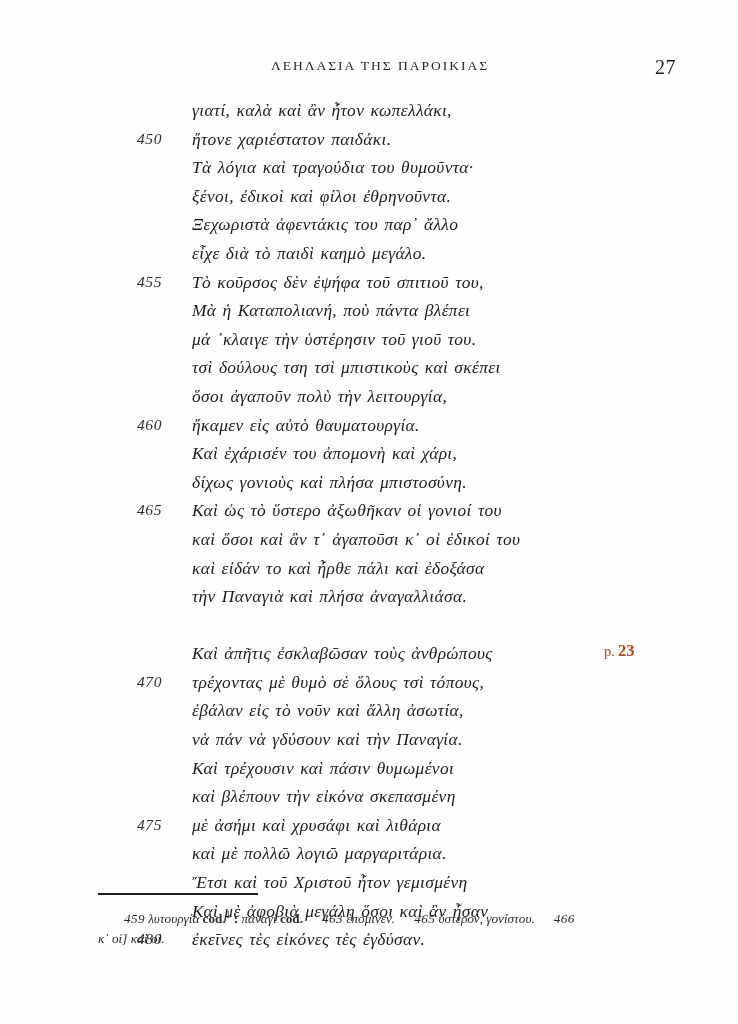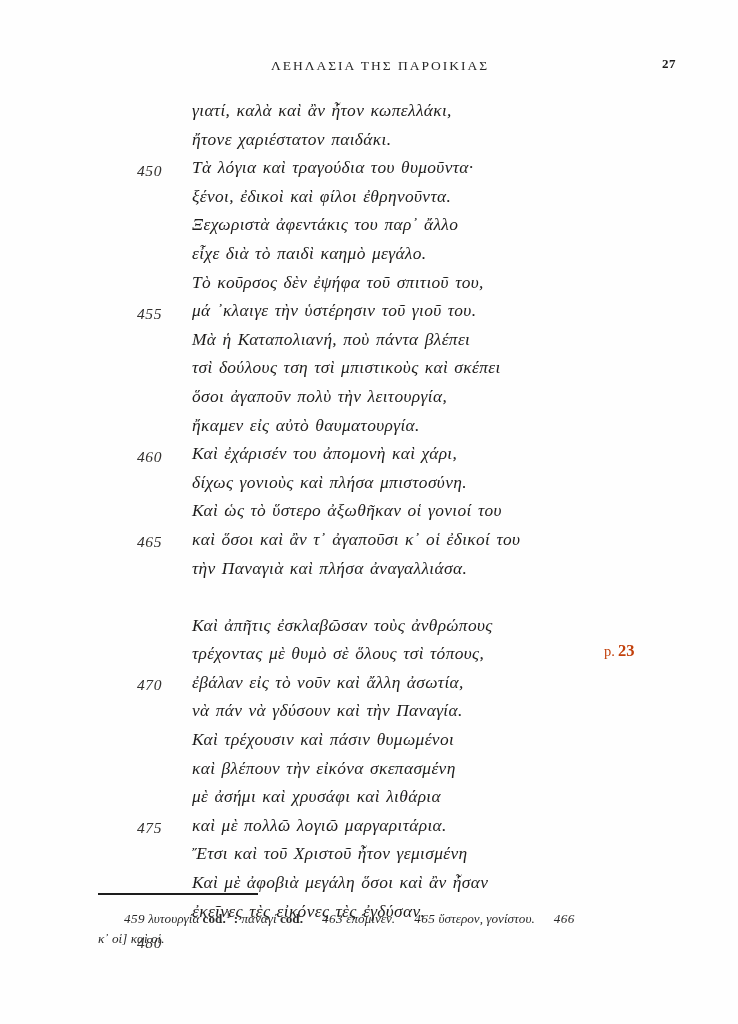--- a/index.html
+++ b/index.html
@@ -42,22 +42,22 @@
     letter-spacing: 2.0px;
     color: #272727;
     white-space: nowrap;
     padding-left: 22px;
     box-sizing: border-box;
   }
   .head-folio {
     position: absolute;
     right: 62px;
     top: -2px;
-    font-size: 13px;
-    font-weight: bold;
+    font-size: 20px;
+    font-weight: normal;
     color: #1c1c1c;
     letter-spacing: 0.5px;
   }
 
   
   .verse-block {
     position: absolute;
     left: 0;
     top: 96px;
     width: 738px;
@@ -78,21 +78,20 @@
   .vnum {
     position: absolute;
     left: 137px;
     top: 0;
     width: 46px;
     text-align: left;
     font-style: italic;
     font-size: 15.5px;
     color: #33312f;
     letter-spacing: 0.6px;
-    margin-top: 32px;
   }
   .vtext {
     position: absolute;
     left: 192px;
     top: 0;
     font-style: italic;
     font-size: 17.4px;
     color: #1d1c1b;
     letter-spacing: 0.35px;
     word-spacing: 1.5px;
@@ -194,25 +193,25 @@
       <div class="verse-line">
         <span class="vnum"></span>
         <span class="vtext">εἶχε διὰ τὸ παιδὶ καημὸ μεγάλο.</span>
       </div>
       <div class="verse-line">
         <span class="vnum">455</span>
         <span class="vtext">Τὸ κοῦρσος δὲν ἐψήφα τοῦ σπιτιοῦ του,</span>
       </div>
       <div class="verse-line">
         <span class="vnum"></span>
+        <span class="vtext">Μὰ ἡ Καταπολιανή, ποὺ πάντα βλέπει</span>
+      </div>
+      <div class="verse-line">
+        <span class="vnum"></span>
         <span class="vtext">μά ᾿κλαιγε τὴν ὑστέρησιν τοῦ γιοῦ του.</span>
-      </div>
-      <div class="verse-line">
-        <span class="vnum"></span>
-        <span class="vtext">Μὰ ἡ Καταπολιανή, ποὺ πάντα βλέπει</span>
       </div>
       <div class="verse-line">
         <span class="vnum"></span>
         <span class="vtext">τσὶ δούλους τση τσὶ μπιστικοὺς καὶ σκέπει</span>
       </div>
       <div class="verse-line">
         <span class="vnum"></span>
         <span class="vtext">ὅσοι ἀγαποῦν πολὺ τὴν λειτουργία,</span>
       </div>
       <div class="verse-line">
@@ -227,20 +226,24 @@
         <span class="vnum"></span>
         <span class="vtext">δίχως γονιοὺς καὶ πλήσα μπιστοσύνη.</span>
       </div>
       <div class="verse-line">
         <span class="vnum">465</span>
         <span class="vtext">Καὶ ὡς τὸ ὕστερο ἀξωθῆκαν οἱ γονιοί του</span>
       </div>
       <div class="verse-line">
         <span class="vnum"></span>
         <span class="vtext">καὶ ὅσοι καὶ ἂν τ᾿ ἀγαποῦσι κ᾿ οἱ ἐδικοί του</span>
+      </div>
+      <div class="verse-line">
+        <span class="vnum"></span>
+        <span class="vtext">καὶ εἰδάν το καὶ ἦρθε πάλι καὶ ἐδοξάσα</span>
       </div>
       <div class="verse-line">
         <span class="vnum"></span>
         <span class="vtext">τὴν Παναγιὰ καὶ πλήσα ἀναγαλλιάσα.</span>
       </div>
       <div class="verse-line gap">
         <span class="vnum"></span>
         <span class="vtext">Καὶ ἀπῆτις ἐσκλαβῶσαν τοὺς ἀνθρώπους</span>
       </div>
       <div class="verse-line">

